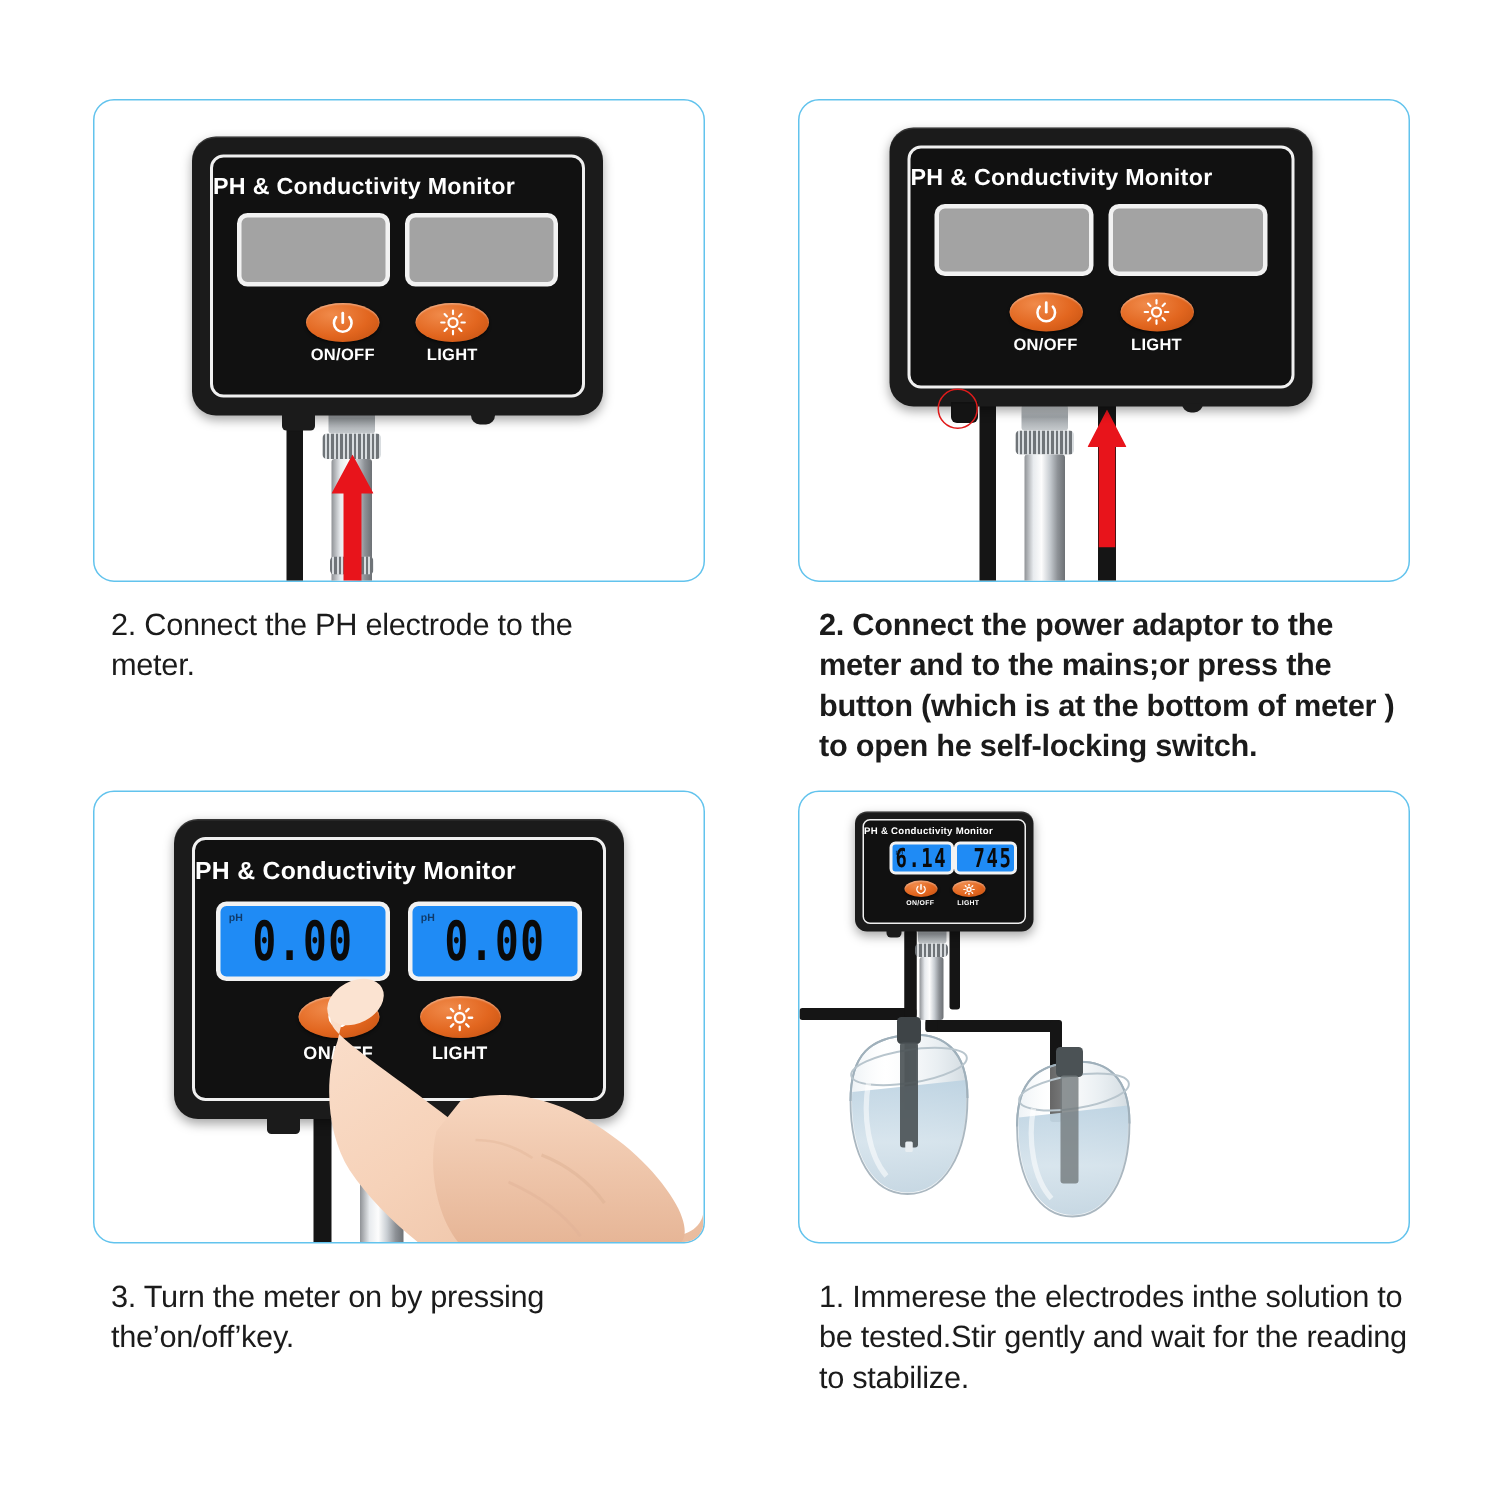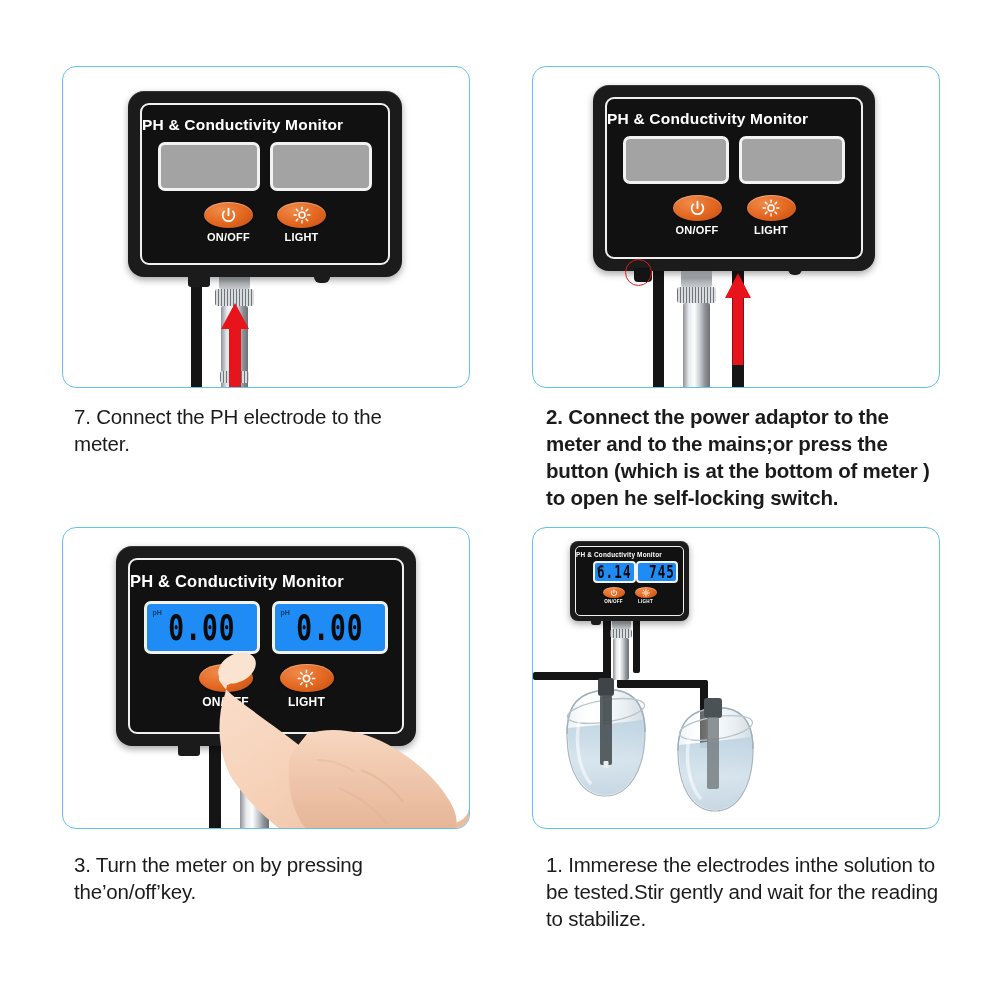--- a/index.html
+++ b/index.html
@@ -522,21 +522,21 @@
       </svg>
       <div style="position:absolute; left:32px; top:-6px; width:20px; height:98px;">
         <svg width="20" height="98" viewBox="0 0 20 98">
           <rect x="1" y="0" width="18" height="20" rx="3" fill="#4b5255"></rect>
           <rect x="4" y="19" width="12" height="72" rx="2" fill="#747b7e" opacity=".82"></rect>
         </svg>
       </div>
     </div>
   </div>
 
-  <div class="caption" id="cap-1">7. Connect the PH electrode to the
+  <div class="caption" id="cap-1">2. Connect the PH electrode to the
 meter.</div>
   <div class="caption" id="cap-2">2. Connect the power adaptor to the
 meter and to the mains;or press the
 button (which is at the bottom of meter )
 to open he self-locking switch.</div>
   <div class="caption" id="cap-3">3. Turn the meter on by pressing
 the’on/off’key.</div>
   <div class="caption" id="cap-4">1. Immerese the electrodes inthe solution to
 be tested.Stir gently and wait for the reading
 to stabilize.</div>

